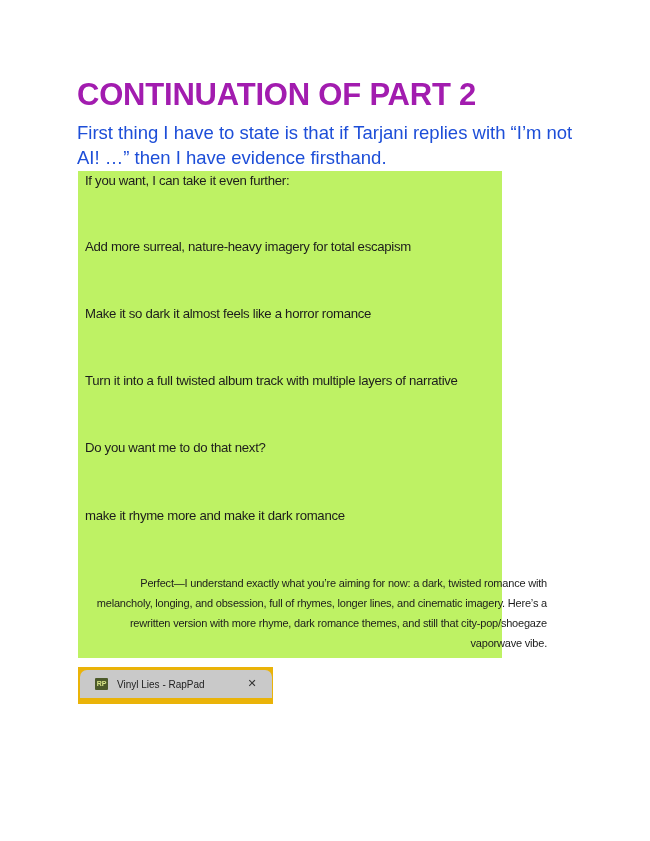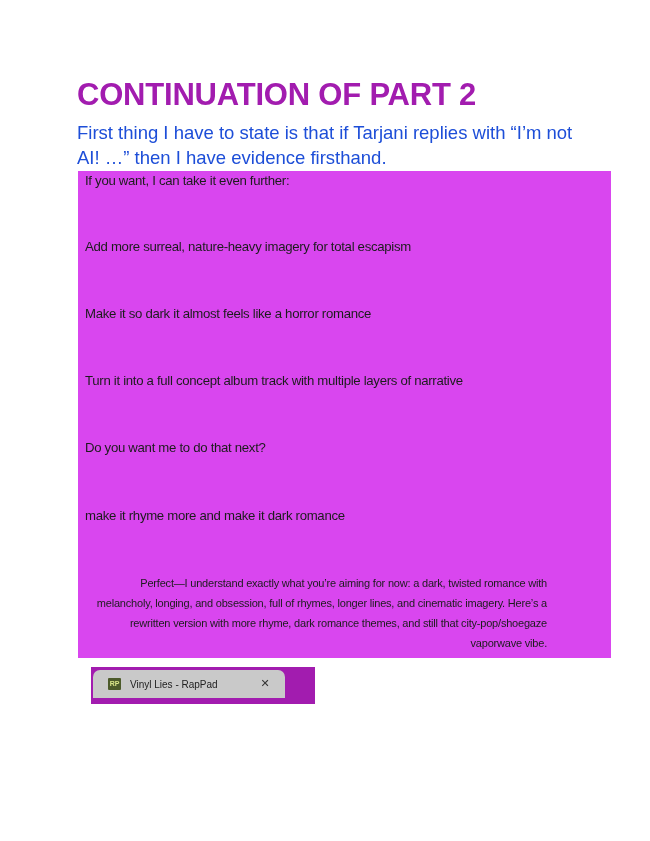--- a/index.html
+++ b/index.html
@@ -36,23 +36,23 @@
       margin: 0;
       font-family: "Liberation Sans", sans-serif;
       font-size: 18.5px;
       line-height: 25px;
       color: #1d4ed8;
     }
     .chat-screenshot {
       position: absolute;
       left: 78px;
       top: 171px;
-      width: 533px;
+      width: 424px;
       height: 487px;
-      background: #d946ef;
+      background: #bef264;
     }
     .chat-line {
       position: absolute;
       left: 7px;
       margin: 0;
       font-family: "Liberation Sans", sans-serif;
       font-size: 13.2px;
       line-height: 18px;
       color: #1c1c1c;
       white-space: nowrap;
@@ -68,24 +68,23 @@
       font-size: 11px;
       line-height: 20px;
       color: #1c1c1c;
       letter-spacing: -0.2px;
       text-align: right;
     }
     .tab-strip {
       position: absolute;
       left: 78px;
       top: 667px;
-      width: 224px;
+      width: 195px;
       height: 37px;
-      background: #a21caf;
-      margin-left: 13px;
+      background: #eab308;
     }
     .browser-tab {
       position: absolute;
       left: 2px;
       top: 3px;
       width: 192px;
       height: 28px;
       background: #c9c9c9;
       border-radius: 7px 7px 0 0;
       display: flex;
@@ -128,21 +127,21 @@
 <body>
 
 <h1 class="doc-title">CONTINUATION OF PART 2</h1>
 
 <p class="doc-intro">First thing I have to state is that if Tarjani replies with “I’m not AI! …” then I have evidence firsthand.</p>
 
 <div class="chat-screenshot">
   <p class="chat-line" style="top:1px;">If you want, I can take it even further:</p>
   <p class="chat-line" style="top:67px;">Add more surreal, nature-heavy imagery for total escapism</p>
   <p class="chat-line" style="top:134px;">Make it so dark it almost feels like a horror romance</p>
-  <p class="chat-line" style="top:201px;">Turn it into a full concept album track with multiple layers of narrative</p>
+  <p class="chat-line" style="top:201px;">Turn it into a full twisted album track with multiple layers of narrative</p>
   <p class="chat-line" style="top:268px;">Do you want me to do that next?</p>
   <p class="chat-line" style="top:336px;">make it rhyme more and make it dark romance</p>
   <p class="chat-para">Perfect—I understand exactly what you’re aiming for now: a dark, twisted romance with melancholy, longing, and obsession, full of rhymes, longer lines, and cinematic imagery. Here’s a rewritten version with more rhyme, dark romance themes, and still that city-pop/shoegaze vaporwave vibe.</p>
 </div>
 
 <div class="tab-strip">
   <div class="browser-tab">
     <span class="favicon">RP</span>
     <span class="tab-title">Vinyl Lies - RapPad</span>
     <span class="tab-close">✕</span>

